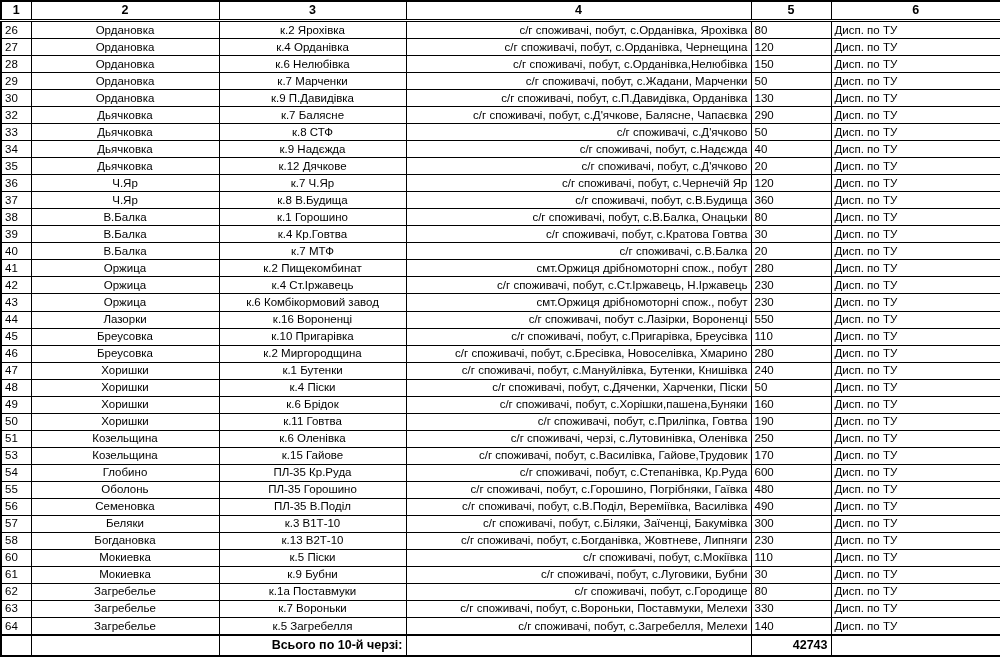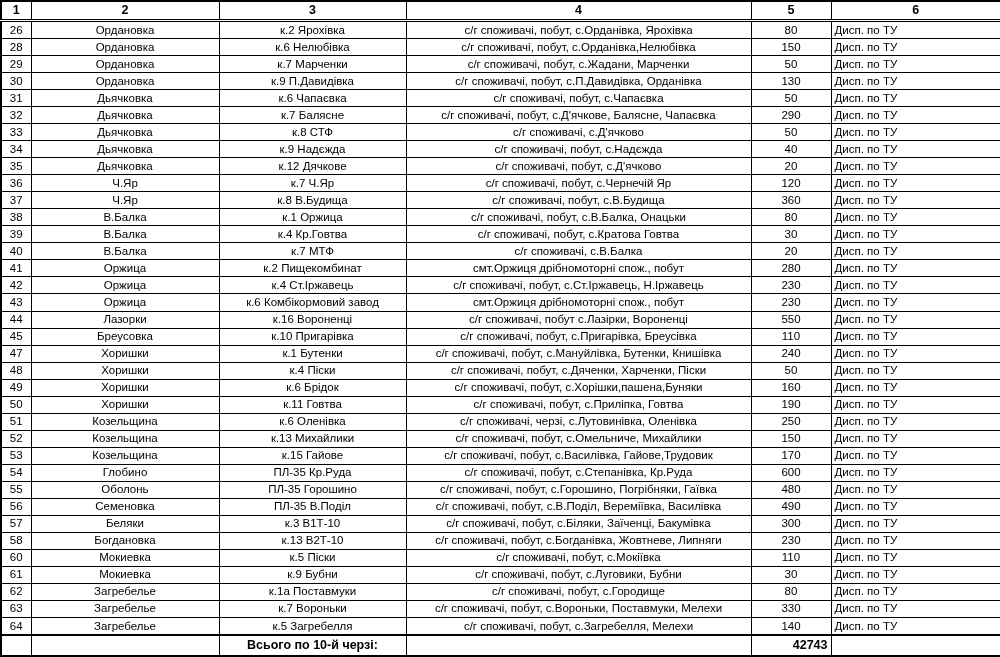--- a/index.html
+++ b/index.html
@@ -34,33 +34,33 @@
   table.grid {
     border: 2px solid #000000;
   }
   table.grid tr.header-row th {
     font-weight: bold;
     font-size: 12.5px;
     text-align: center;
     border-bottom: 3px double #000000;
     height: 17px;
   }
-  td.c-num    { text-align: center; }
+  td.c-num    { text-align: left; }
   td.c-group  { text-align: center; }
   td.c-feeder { text-align: center; padding-left: 5px; }
-  td.c-desc   { text-align: center; padding-left: 5px; }
-  td.c-val    { text-align: center; }
+  td.c-desc   { text-align: right; padding-left: 5px; }
+  td.c-val    { text-align: left; }
   td.c-ctrl   { }
   tr.total-row td {
     font-weight: bold;
     font-size: 12.5px;
     border-top: 2px solid #000000;
     height: 19px;
   }
-  tr.total-row td.c-feeder { text-align: center; }
+  tr.total-row td.c-feeder { text-align: right; }
   tr.total-row td.c-val { text-align: right; }
 </style>
 </head>
 <body>
 
 <div class="page">
   <table class="grid">
     <colgroup>
         <col style="width: 30px;">
         <col style="width: 188px;">
@@ -82,20 +82,28 @@
     <tbody>
         <tr>
           <td class="c-num">26</td>
           <td class="c-group">Ордановка</td>
           <td class="c-feeder">к.2 Ярохівка</td>
           <td class="c-desc">с/г споживачі, побут, с.Орданівка, Ярохівка</td>
           <td class="c-val">80</td>
           <td class="c-ctrl">Дисп. по ТУ</td>
         </tr>
         <tr>
+          <td class="c-num">27</td>
+          <td class="c-group">Ордановка</td>
+          <td class="c-feeder">к.4 Орданівка</td>
+          <td class="c-desc">с/г споживачі, побут, с.Орданівка, Чернещина</td>
+          <td class="c-val">120</td>
+          <td class="c-ctrl">Дисп. по ТУ</td>
+        </tr>
+        <tr>
           <td class="c-num">28</td>
           <td class="c-group">Ордановка</td>
           <td class="c-feeder">к.6 Нелюбівка</td>
           <td class="c-desc">с/г споживачі, побут, с.Орданівка,Нелюбівка</td>
           <td class="c-val">150</td>
           <td class="c-ctrl">Дисп. по ТУ</td>
         </tr>
         <tr>
           <td class="c-num">29</td>
           <td class="c-group">Ордановка</td>
@@ -103,28 +111,20 @@
           <td class="c-desc">с/г споживачі, побут, с.Жадани, Марченки</td>
           <td class="c-val">50</td>
           <td class="c-ctrl">Дисп. по ТУ</td>
         </tr>
         <tr>
           <td class="c-num">30</td>
           <td class="c-group">Ордановка</td>
           <td class="c-feeder">к.9 П.Давидівка</td>
           <td class="c-desc">с/г споживачі, побут, с.П.Давидівка, Орданівка</td>
           <td class="c-val">130</td>
-          <td class="c-ctrl">Дисп. по ТУ</td>
-        </tr>
-        <tr>
-          <td class="c-num">31</td>
-          <td class="c-group">Дьячковка</td>
-          <td class="c-feeder">к.6 Чапаєвка</td>
-          <td class="c-desc">с/г споживачі, побут, с.Чапаєвка</td>
-          <td class="c-val">50</td>
           <td class="c-ctrl">Дисп. по ТУ</td>
         </tr>
         <tr>
           <td class="c-num">32</td>
           <td class="c-group">Дьячковка</td>
           <td class="c-feeder">к.7 Балясне</td>
           <td class="c-desc">с/г споживачі, побут, с.Д'ячкове, Балясне, Чапаєвка</td>
           <td class="c-val">290</td>
           <td class="c-ctrl">Дисп. по ТУ</td>
         </tr>
@@ -164,21 +164,21 @@
           <td class="c-num">37</td>
           <td class="c-group">Ч.Яр</td>
           <td class="c-feeder">к.8 В.Будища</td>
           <td class="c-desc">с/г споживачі, побут, с.В.Будища</td>
           <td class="c-val">360</td>
           <td class="c-ctrl">Дисп. по ТУ</td>
         </tr>
         <tr>
           <td class="c-num">38</td>
           <td class="c-group">В.Балка</td>
-          <td class="c-feeder">к.1 Оржица</td>
+          <td class="c-feeder">к.1 Горошино</td>
           <td class="c-desc">с/г споживачі, побут, с.В.Балка, Онацьки</td>
           <td class="c-val">80</td>
           <td class="c-ctrl">Дисп. по ТУ</td>
         </tr>
         <tr>
           <td class="c-num">39</td>
           <td class="c-group">В.Балка</td>
           <td class="c-feeder">к.4 Кр.Говтва</td>
           <td class="c-desc">с/г споживачі, побут, с.Кратова Говтва</td>
           <td class="c-val">30</td>
@@ -226,20 +226,28 @@
         </tr>
         <tr>
           <td class="c-num">45</td>
           <td class="c-group">Бреусовка</td>
           <td class="c-feeder">к.10 Пригарівка</td>
           <td class="c-desc">с/г споживачі, побут, с.Пригарівка, Бреусівка</td>
           <td class="c-val">110</td>
           <td class="c-ctrl">Дисп. по ТУ</td>
         </tr>
         <tr>
+          <td class="c-num">46</td>
+          <td class="c-group">Бреусовка</td>
+          <td class="c-feeder">к.2 Миргородщина</td>
+          <td class="c-desc">с/г споживачі, побут, с.Бресівка, Новоселівка, Хмарино</td>
+          <td class="c-val">280</td>
+          <td class="c-ctrl">Дисп. по ТУ</td>
+        </tr>
+        <tr>
           <td class="c-num">47</td>
           <td class="c-group">Хоришки</td>
           <td class="c-feeder">к.1 Бутенки</td>
           <td class="c-desc">с/г споживачі, побут, с.Мануйлівка, Бутенки, Книшівка</td>
           <td class="c-val">240</td>
           <td class="c-ctrl">Дисп. по ТУ</td>
         </tr>
         <tr>
           <td class="c-num">48</td>
           <td class="c-group">Хоришки</td>
@@ -263,28 +271,20 @@
           <td class="c-desc">с/г споживачі, побут, с.Приліпка, Говтва</td>
           <td class="c-val">190</td>
           <td class="c-ctrl">Дисп. по ТУ</td>
         </tr>
         <tr>
           <td class="c-num">51</td>
           <td class="c-group">Козельщина</td>
           <td class="c-feeder">к.6 Оленівка</td>
           <td class="c-desc">с/г споживачі, черзі, с.Лутовинівка, Оленівка</td>
           <td class="c-val">250</td>
-          <td class="c-ctrl">Дисп. по ТУ</td>
-        </tr>
-        <tr>
-          <td class="c-num">52</td>
-          <td class="c-group">Козельщина</td>
-          <td class="c-feeder">к.13 Михайлики</td>
-          <td class="c-desc">с/г споживачі, побут, с.Омельниче, Михайлики</td>
-          <td class="c-val">150</td>
           <td class="c-ctrl">Дисп. по ТУ</td>
         </tr>
         <tr>
           <td class="c-num">53</td>
           <td class="c-group">Козельщина</td>
           <td class="c-feeder">к.15 Гайове</td>
           <td class="c-desc">с/г споживачі, побут, с.Василівка, Гайове,Трудовик</td>
           <td class="c-val">170</td>
           <td class="c-ctrl">Дисп. по ТУ</td>
         </tr>

